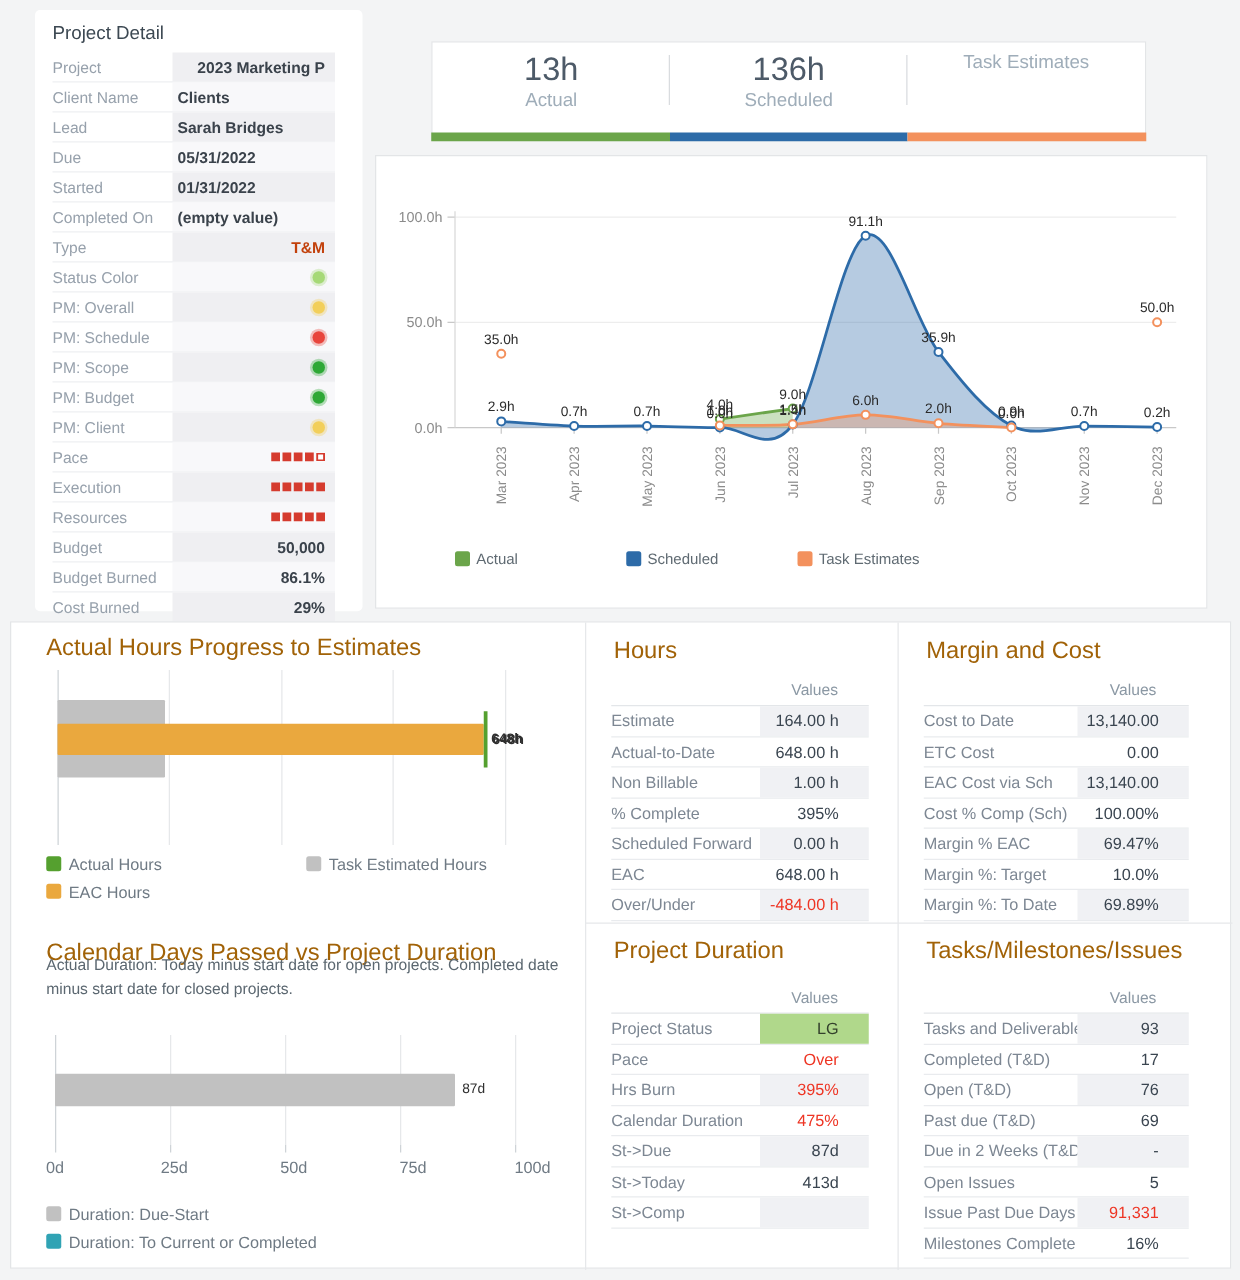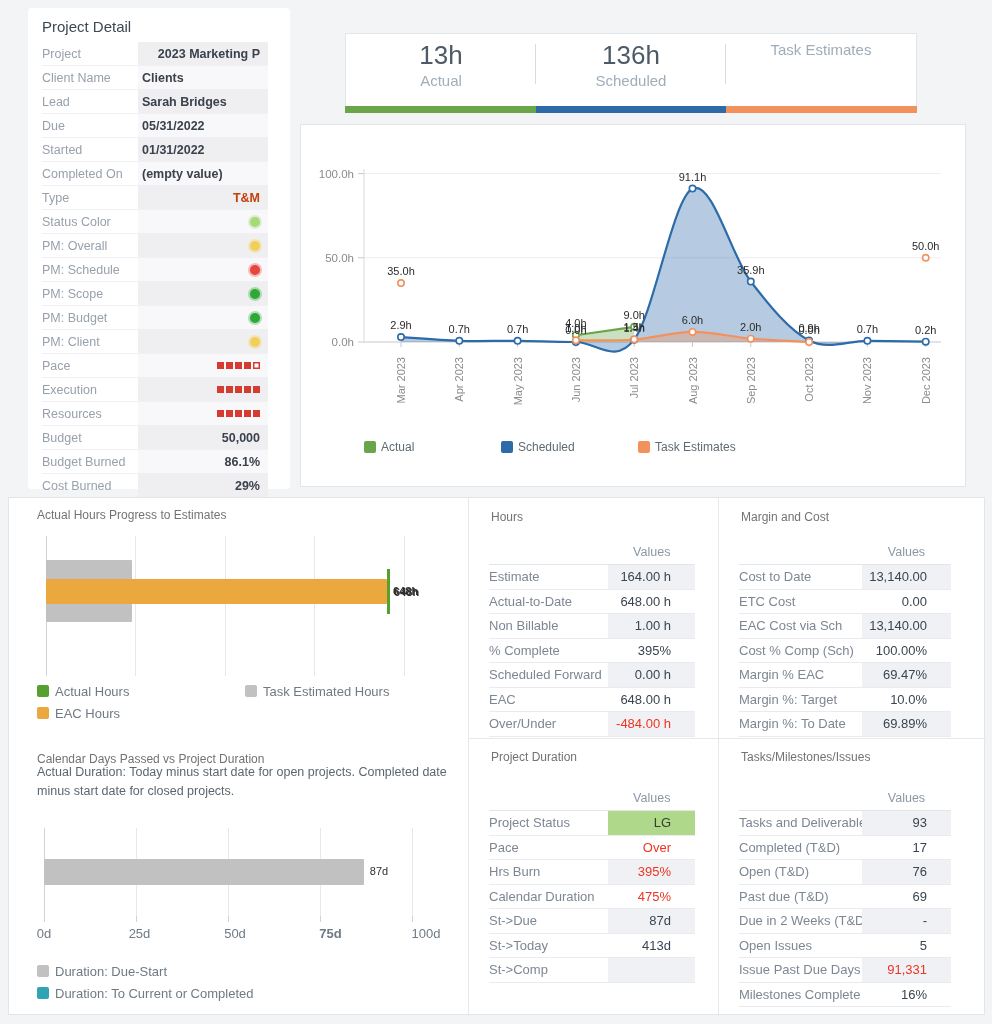--- a/index.html
+++ b/index.html
@@ -28,21 +28,21 @@
   .sum-div{position:absolute;right:0;top:10px;height:40px;width:1px;background:#d9dcdf}
   #summary-bar{position:absolute;left:-1px;right:-1px;bottom:-1px;height:7px;display:flex}
   #summary-bar span{flex:1}
   
   #chart-card{left:300px;top:124px;width:666px;height:363px}
   svg text{font-family:"Liberation Sans",sans-serif}
   
   #bottom-card{left:8px;top:497px;width:977px;height:518px}
   .vdiv{position:absolute;top:0;width:1px;height:518px;background:#e6e8ea}
   .hdiv{position:absolute;left:459px;top:240px;width:518px;height:1px;background:#e6e8ea}
-  .sect-title{position:absolute;font-size:12px;color:#737373}
+  .sect-title{position:absolute;font-size:19px;color:#a16207}
   .sect-sub{position:absolute;font-size:12.5px;color:#5b6770;line-height:1.55}
   
   .mini-chart{position:absolute}
   .vline{position:absolute;top:0;bottom:0;width:1px;background:#e6e8ea}
   .vline.first{background:#ced3d7}
   .tickmark{position:absolute;width:1px;height:6px;background:#ced3d7}
   .hbar{position:absolute;border-radius:1px}
   .bar-label{position:absolute;font-size:11px;color:#2f2f2f;white-space:nowrap}
   .marker-line{position:absolute;width:3px}
   .xtick{position:absolute;font-size:13px;color:#6f7a84;transform:translateX(-50%);white-space:nowrap}
@@ -335,21 +335,21 @@
         <div class="vline" style="left: 67.57%;"></div>
         <div class="tickmark" style="left: 67.57%; top: 88px;"></div>
         <div class="vline" style="left: 90.09%;"></div>
         <div class="tickmark" style="left: 90.09%; top: 88px;"></div>
         <div class="hbar" style="left: 0px; top: 31px; height: 26px; width: 78.38%; background: rgb(193, 193, 193);"></div>
         <div class="bar-label" style="left: calc(78.38% + 6px); top: 37px;">87d</div>
       </div>
       <div class="xtick" style="left: calc(0% + 8px); top: 98px;">0d</div>
       <div class="xtick" style="left: calc(22.52% + 8px); top: 98px;">25d</div>
       <div class="xtick" style="left: calc(45.05% + 8px); top: 98px;">50d</div>
-      <div class="xtick" style="left: calc(67.57% + 8px); top: 98px; font-weight: bold;">75d</div>
+      <div class="xtick" style="left: calc(67.57% + 8px); top: 98px;">75d</div>
       <div class="xtick" style="left: calc(90.09% + 8px); top: 98px;">100d</div>
     </div>
   <div class="legend" id="calendar-legend" style="left:28px;top:462px">
       <div class="li">
         <span class="swatch" style="background: rgb(193, 193, 193);"></span>
         <span>Duration: Due-Start</span>
       </div>
       <div class="li">
         <span class="swatch" style="background: rgb(48, 163, 180);"></span>
         <span>Duration: To Current or Completed</span>

